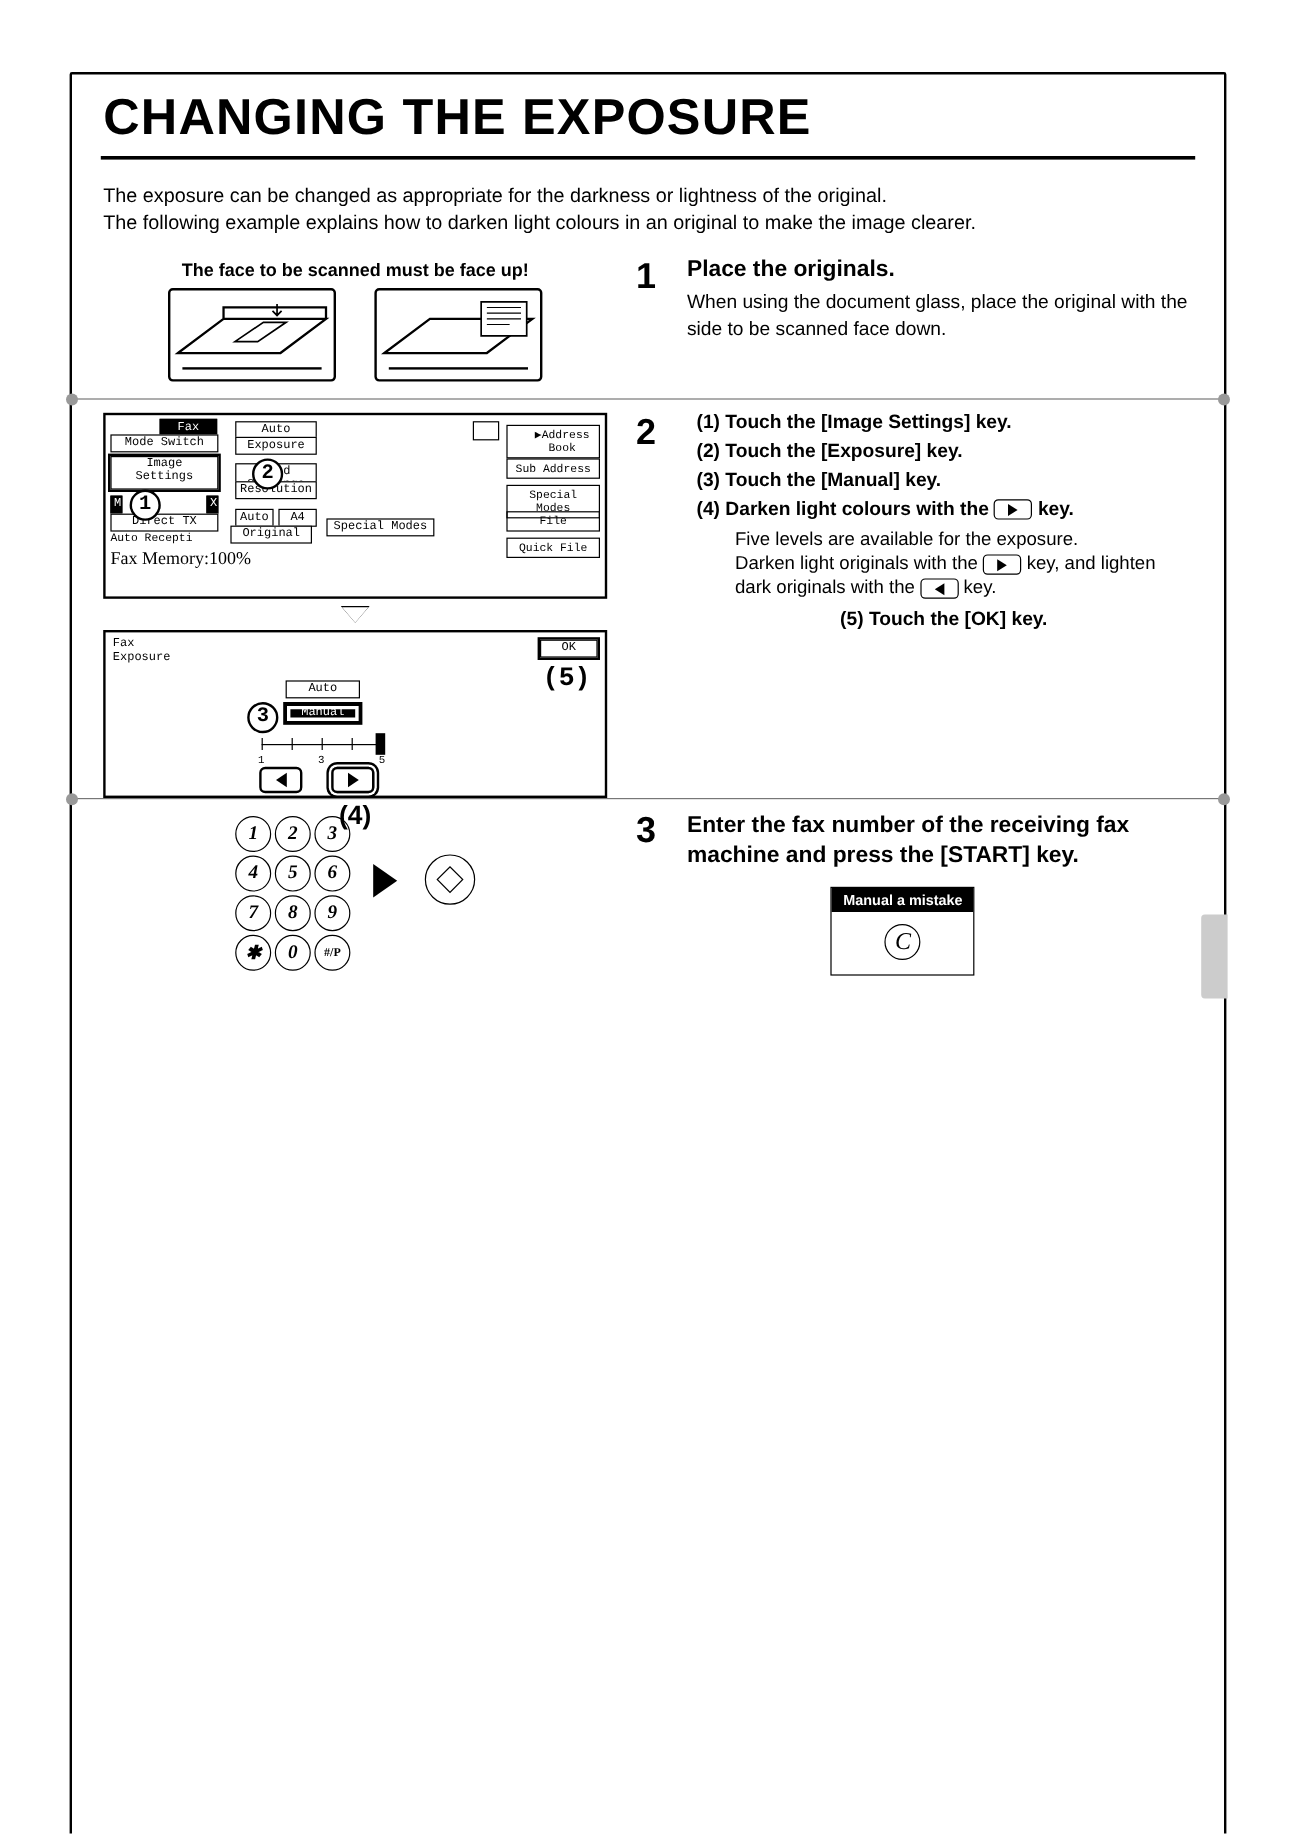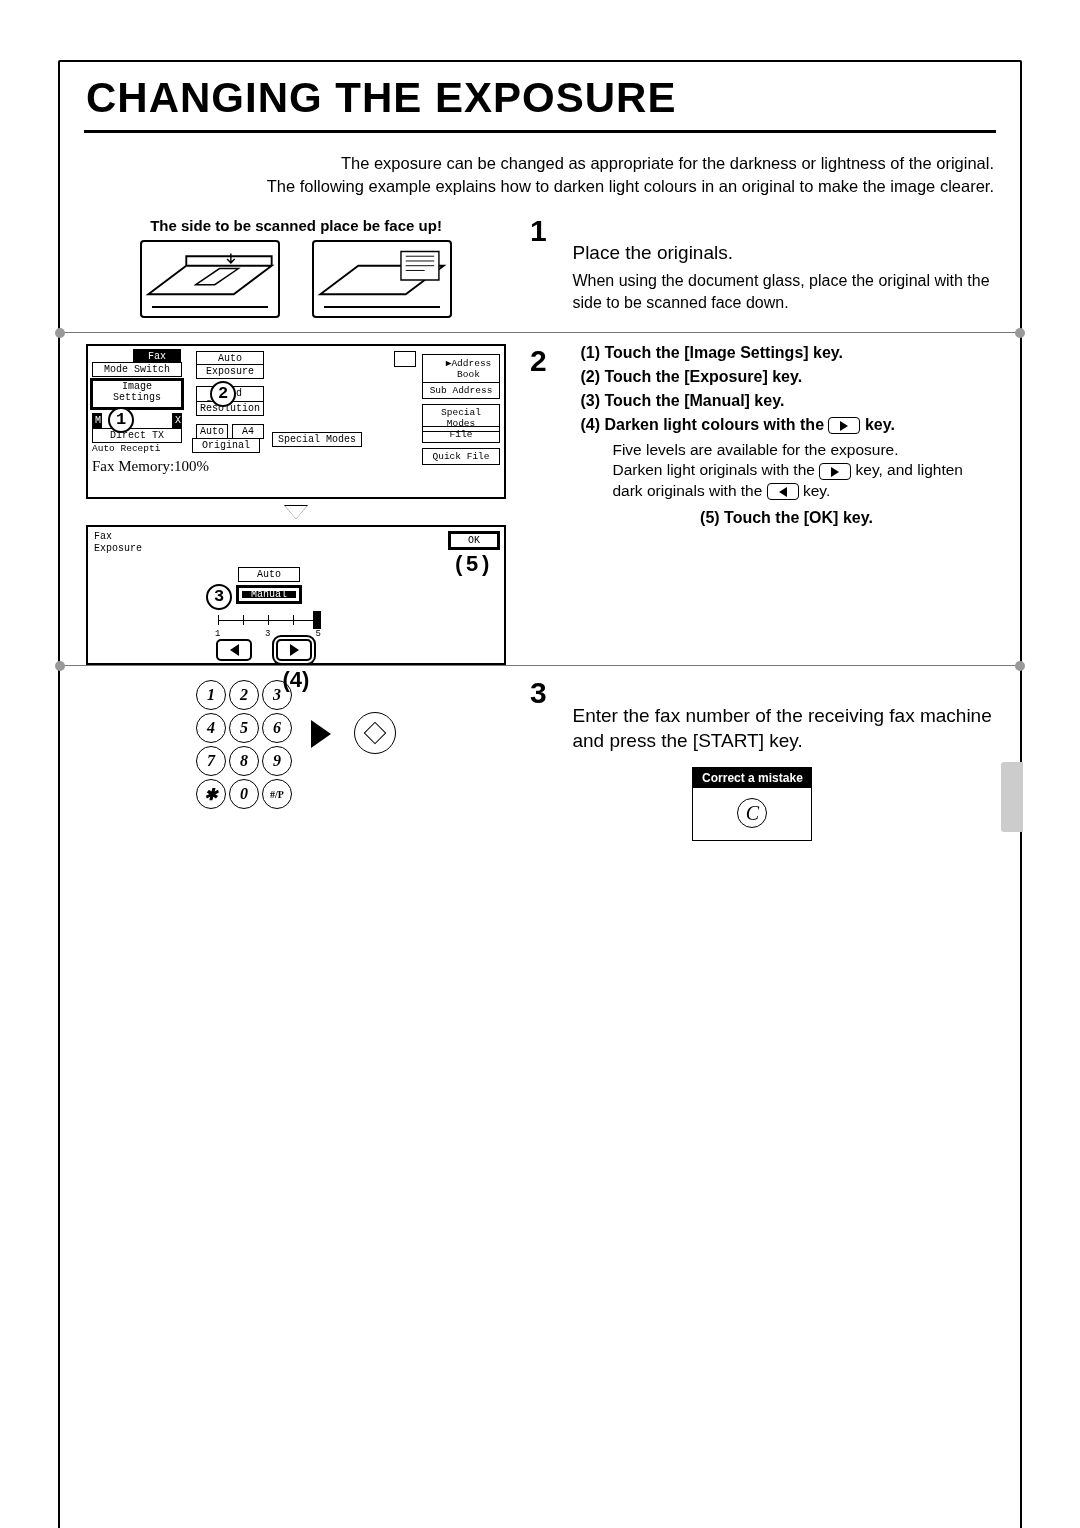--- a/index.html
+++ b/index.html
@@ -37,21 +37,20 @@
     font-weight: 700;
     letter-spacing: 1px;
   }
   .intro {
     position: absolute;
     top: 90px;
     left: 26px;
     right: 26px;
     font-size: 16.5px;
     line-height: 1.4;
-    text-align: right;
   }
   .leftcol {
     position: absolute;
     left: 26px;
     width: 420px;
   }
   .rightcol {
     position: absolute;
     left: 470px;
     right: 26px;
@@ -77,23 +76,22 @@
     width: 38px;
     vertical-align: top;
   }
   .stepbody {
     display: inline-block;
     width: calc(100% - 44px);
     vertical-align: top;
   }
   .steptitle {
     font-size: 19px;
-    font-weight: 400;
+    font-weight: 700;
     margin-bottom: 6px;
-    margin-top: 28px;
   }
   .steptext {
     font-size: 16px;
     line-height: 1.35;
   }
   .bold { font-weight: 700; }
   .substeps { margin-left: 8px; }
   .substeps div { margin-bottom: 6px; }
   .indent { margin-left: 32px; font-weight: 400; font-size: 15.5px; line-height: 1.3; }
 
@@ -329,21 +327,21 @@
 <div class="page">
   <div class="title">CHANGING THE EXPOSURE</div>
   <div class="title-rule"></div>
 
   <div class="intro">
     <div>The exposure can be changed as appropriate for the darkness or lightness of the original.</div>
     <div>The following example explains how to darken light colours in an original to make the image clearer.</div>
   </div>
 
   <div class="leftcol" style="top:155px;">
-    <div class="faceup">The side to be scanned place be face up!</div>
+    <div class="faceup">The face to be scanned must be face up!</div>
     <div class="scanner-wrap">
       <div class="scanner-box">
         <svg viewBox="0 0 140 78">
             <path d="M5 55 L45 25 L135 25 L95 55 Z M45 25 L45 15 L135 15 L135 25" fill="none" stroke="#000" stroke-width="2"></path>
             <path d="M55 45 L80 28 L100 28 L75 45 Z" fill="#fff" stroke="#000" stroke-width="1.5"></path>
             <path d="M92 12 L92 22 M88 18 L92 22 L96 18" fill="none" stroke="#000" stroke-width="1.5"></path>
           </svg>
       </div>
       <div class="scanner-box">
         <svg viewBox="0 0 140 78">
@@ -478,21 +476,21 @@
         <span class="diamond"></span>
       </div>
   </div>
 
   <div class="rightcol" style="top:614px;">
     <span class="stepnum">3</span>
     <div class="stepbody">
       <div class="steptitle" style="line-height:1.3;">Enter the fax number of the receiving fax machine and press the [START] key.</div>
       <div style="margin-top:14px;margin-left:120px;">
         <div class="actionbox">
-          <div class="actionbox-hdr">Correct a mistake</div>
+          <div class="actionbox-hdr">Manual a mistake</div>
           <div class="actionbox-body"><span class="c-circle">C</span></div>
         </div>
       </div>
     </div>
   </div>
 
   <div class="page-tab"></div>
   <div class="pagenum">57</div>
 </div>
 

